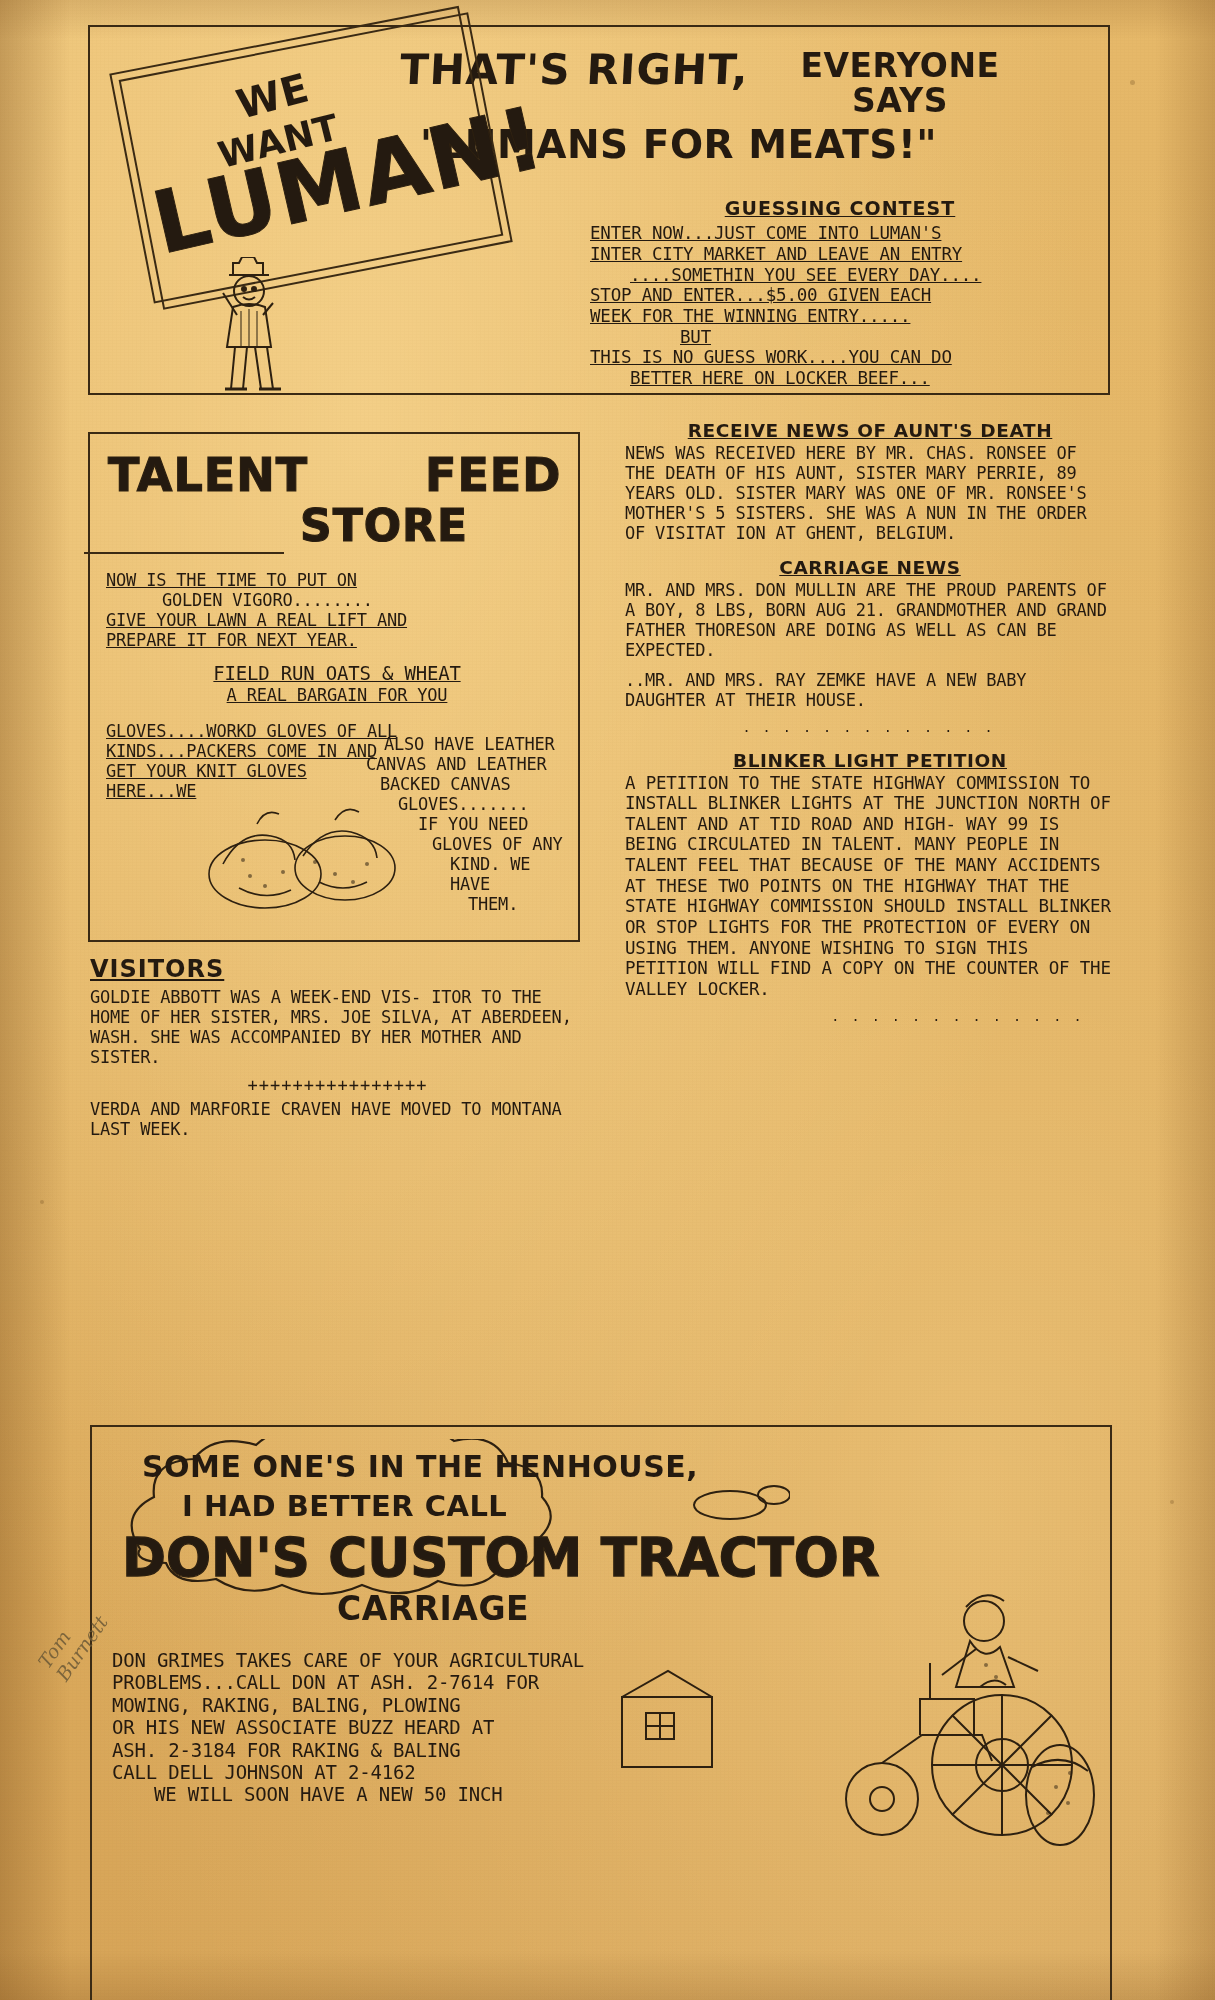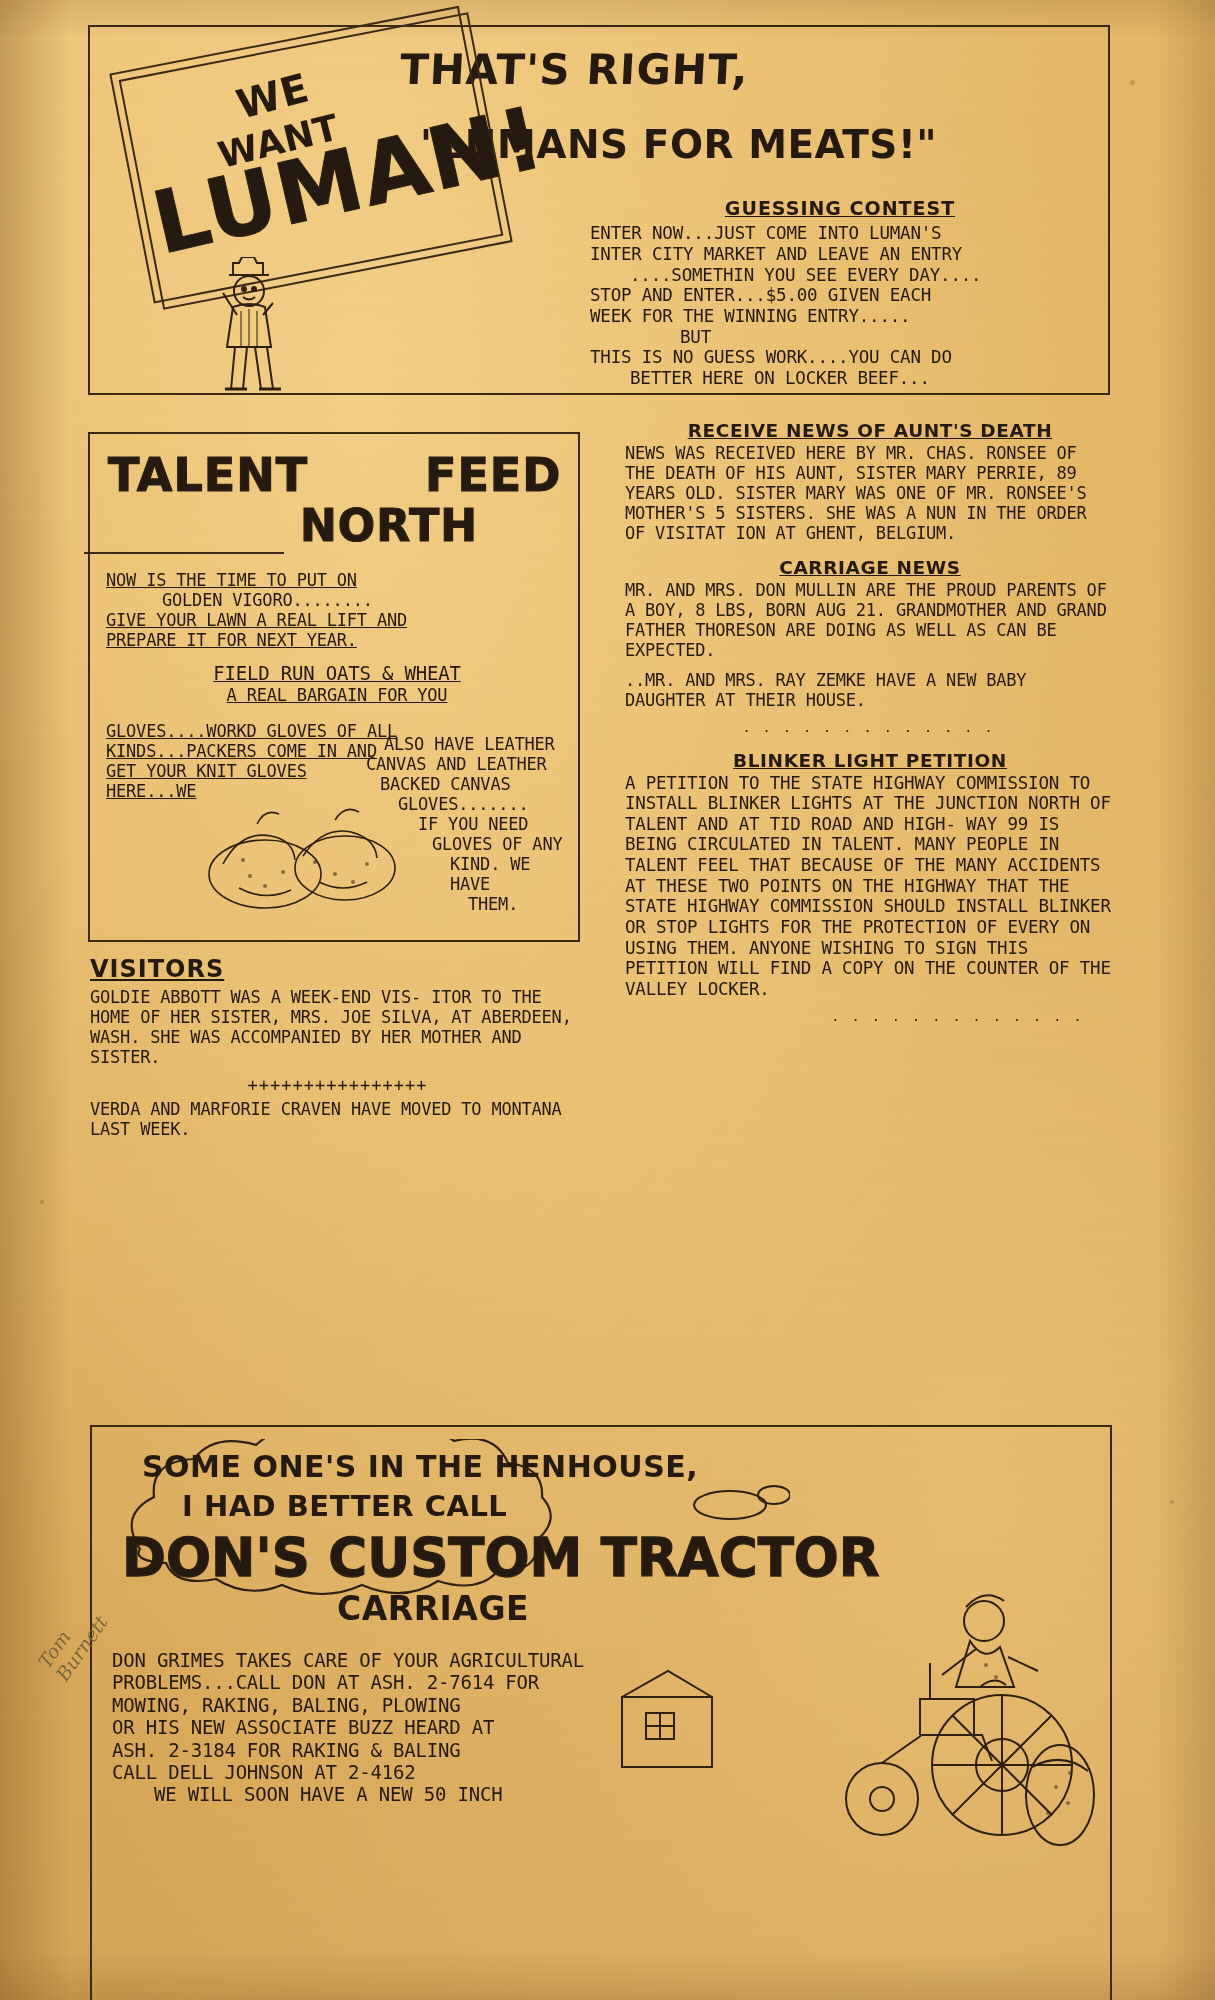--- a/index.html
+++ b/index.html
@@ -96,21 +96,21 @@
     position: absolute; left: 92px; top: 78px; font-size: 36px; transform: rotate(-3deg);
   }
   #sign .luman {
     position: absolute; left: 16px; top: 100px; font-size: 86px; letter-spacing: 2px;
     transform: rotate(-2deg);
     -webkit-text-stroke: 1px #2d2010;
   }
   #vendor-figure { position: absolute; left: 95px; top: 230px; width: 150px; height: 150px; }
 
   #contest {
-    position: absolute; left: 500px; top: 170px; width: 500px;
+    position: absolute; left: 500px; top: 170px; width: 500px; text-decoration: underline;
   }
   #contest .title {
     text-align: center; font-size: 19px; text-decoration: underline;
     letter-spacing: 1px; margin-bottom: 4px;
   }
   #contest .line { font-size: 17.5px; }
   #contest .ind1 { padding-left: 40px; }
   #contest .ind2 { padding-left: 90px; }
 
   
@@ -191,20 +191,21 @@
 <div class="edge-shade"></div>
 
 <div class="speck" style="left:1130px;top:80px;width:5px;height:5px;"></div>
 <div class="speck" style="left:40px;top:1200px;width:4px;height:4px;"></div>
 <div class="speck" style="left:1170px;top:1500px;width:4px;height:4px;"></div>
 
 <div class="box" id="ad-luman">
 
   <div class="hand" id="luman-head1">THAT'S RIGHT,</div>
 
+  <div class="hand" id="luman-head-everyone">EVERYONE SAYS</div>
 
   <div class="hand" id="luman-head2">"LUMANS FOR MEATS!"</div>
 
   <div id="sign">
     <div class="sign-rect"></div>
     <div class="sign-rect2"></div>
     <div class="hand we">WE</div>
     <div class="hand want">WANT</div>
     <div class="hand luman">LUMAN!</div>
   </div>
@@ -242,21 +243,21 @@
     <div class="line">WEEK FOR THE WINNING ENTRY.....</div>
     <div class="line ind2">BUT</div>
     <div class="line">THIS IS NO GUESS WORK....YOU CAN DO</div>
     <div class="line ind1">BETTER HERE ON LOCKER BEEF...</div>
   </div>
 </div>
 
 <div class="box" id="ad-talent">
   <div class="hand" id="talent-title1">TALENT</div>
   <div class="hand" id="talent-title-feed">FEED</div>
-  <div class="hand" id="talent-title2">NORTH</div>
+  <div class="hand" id="talent-title2">STORE</div>
   <div id="talent-rule"></div>
 
   <div class="type" id="talent-body">
     <p>
       <span>NOW IS THE TIME TO PUT ON</span><br>
       <span style="padding-left:56px;display:inline-block">GOLDEN VIGORO........</span><br>
       <span>GIVE YOUR LAWN A REAL LIFT AND</span><br>
       <span>PREPARE IT FOR NEXT YEAR.</span>
     </p>
     <p class="c" style="margin-bottom:16px">

